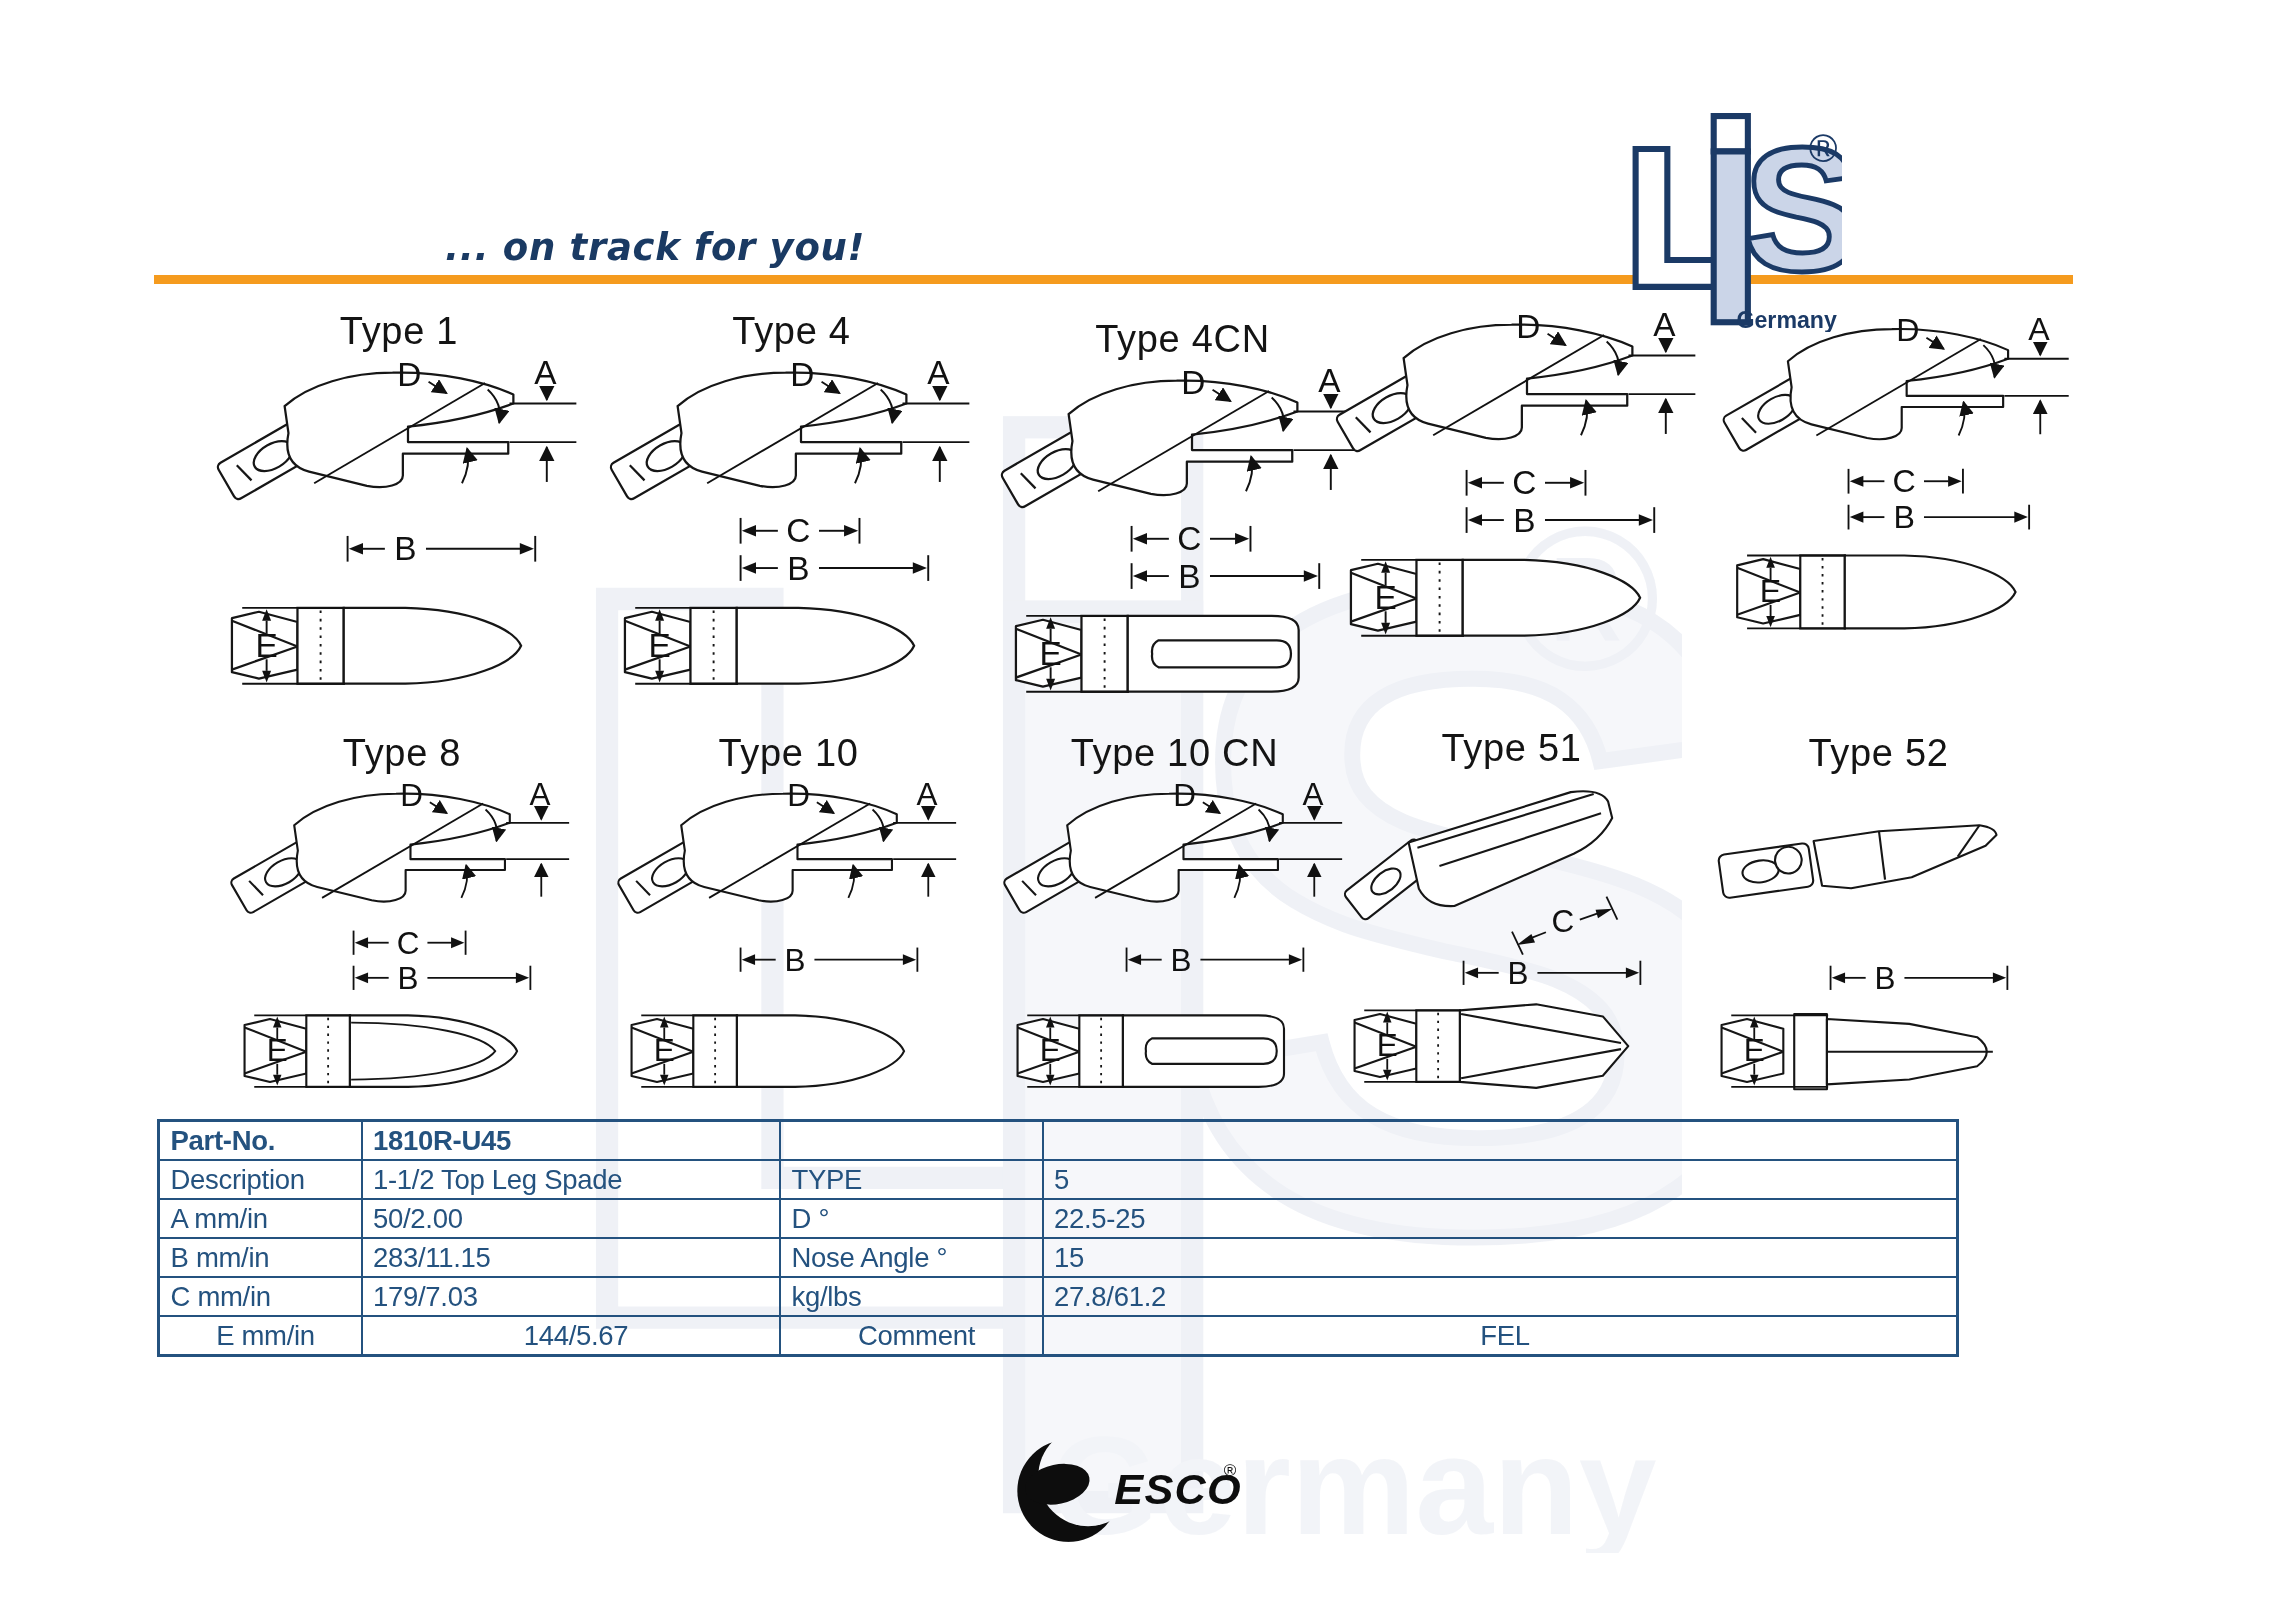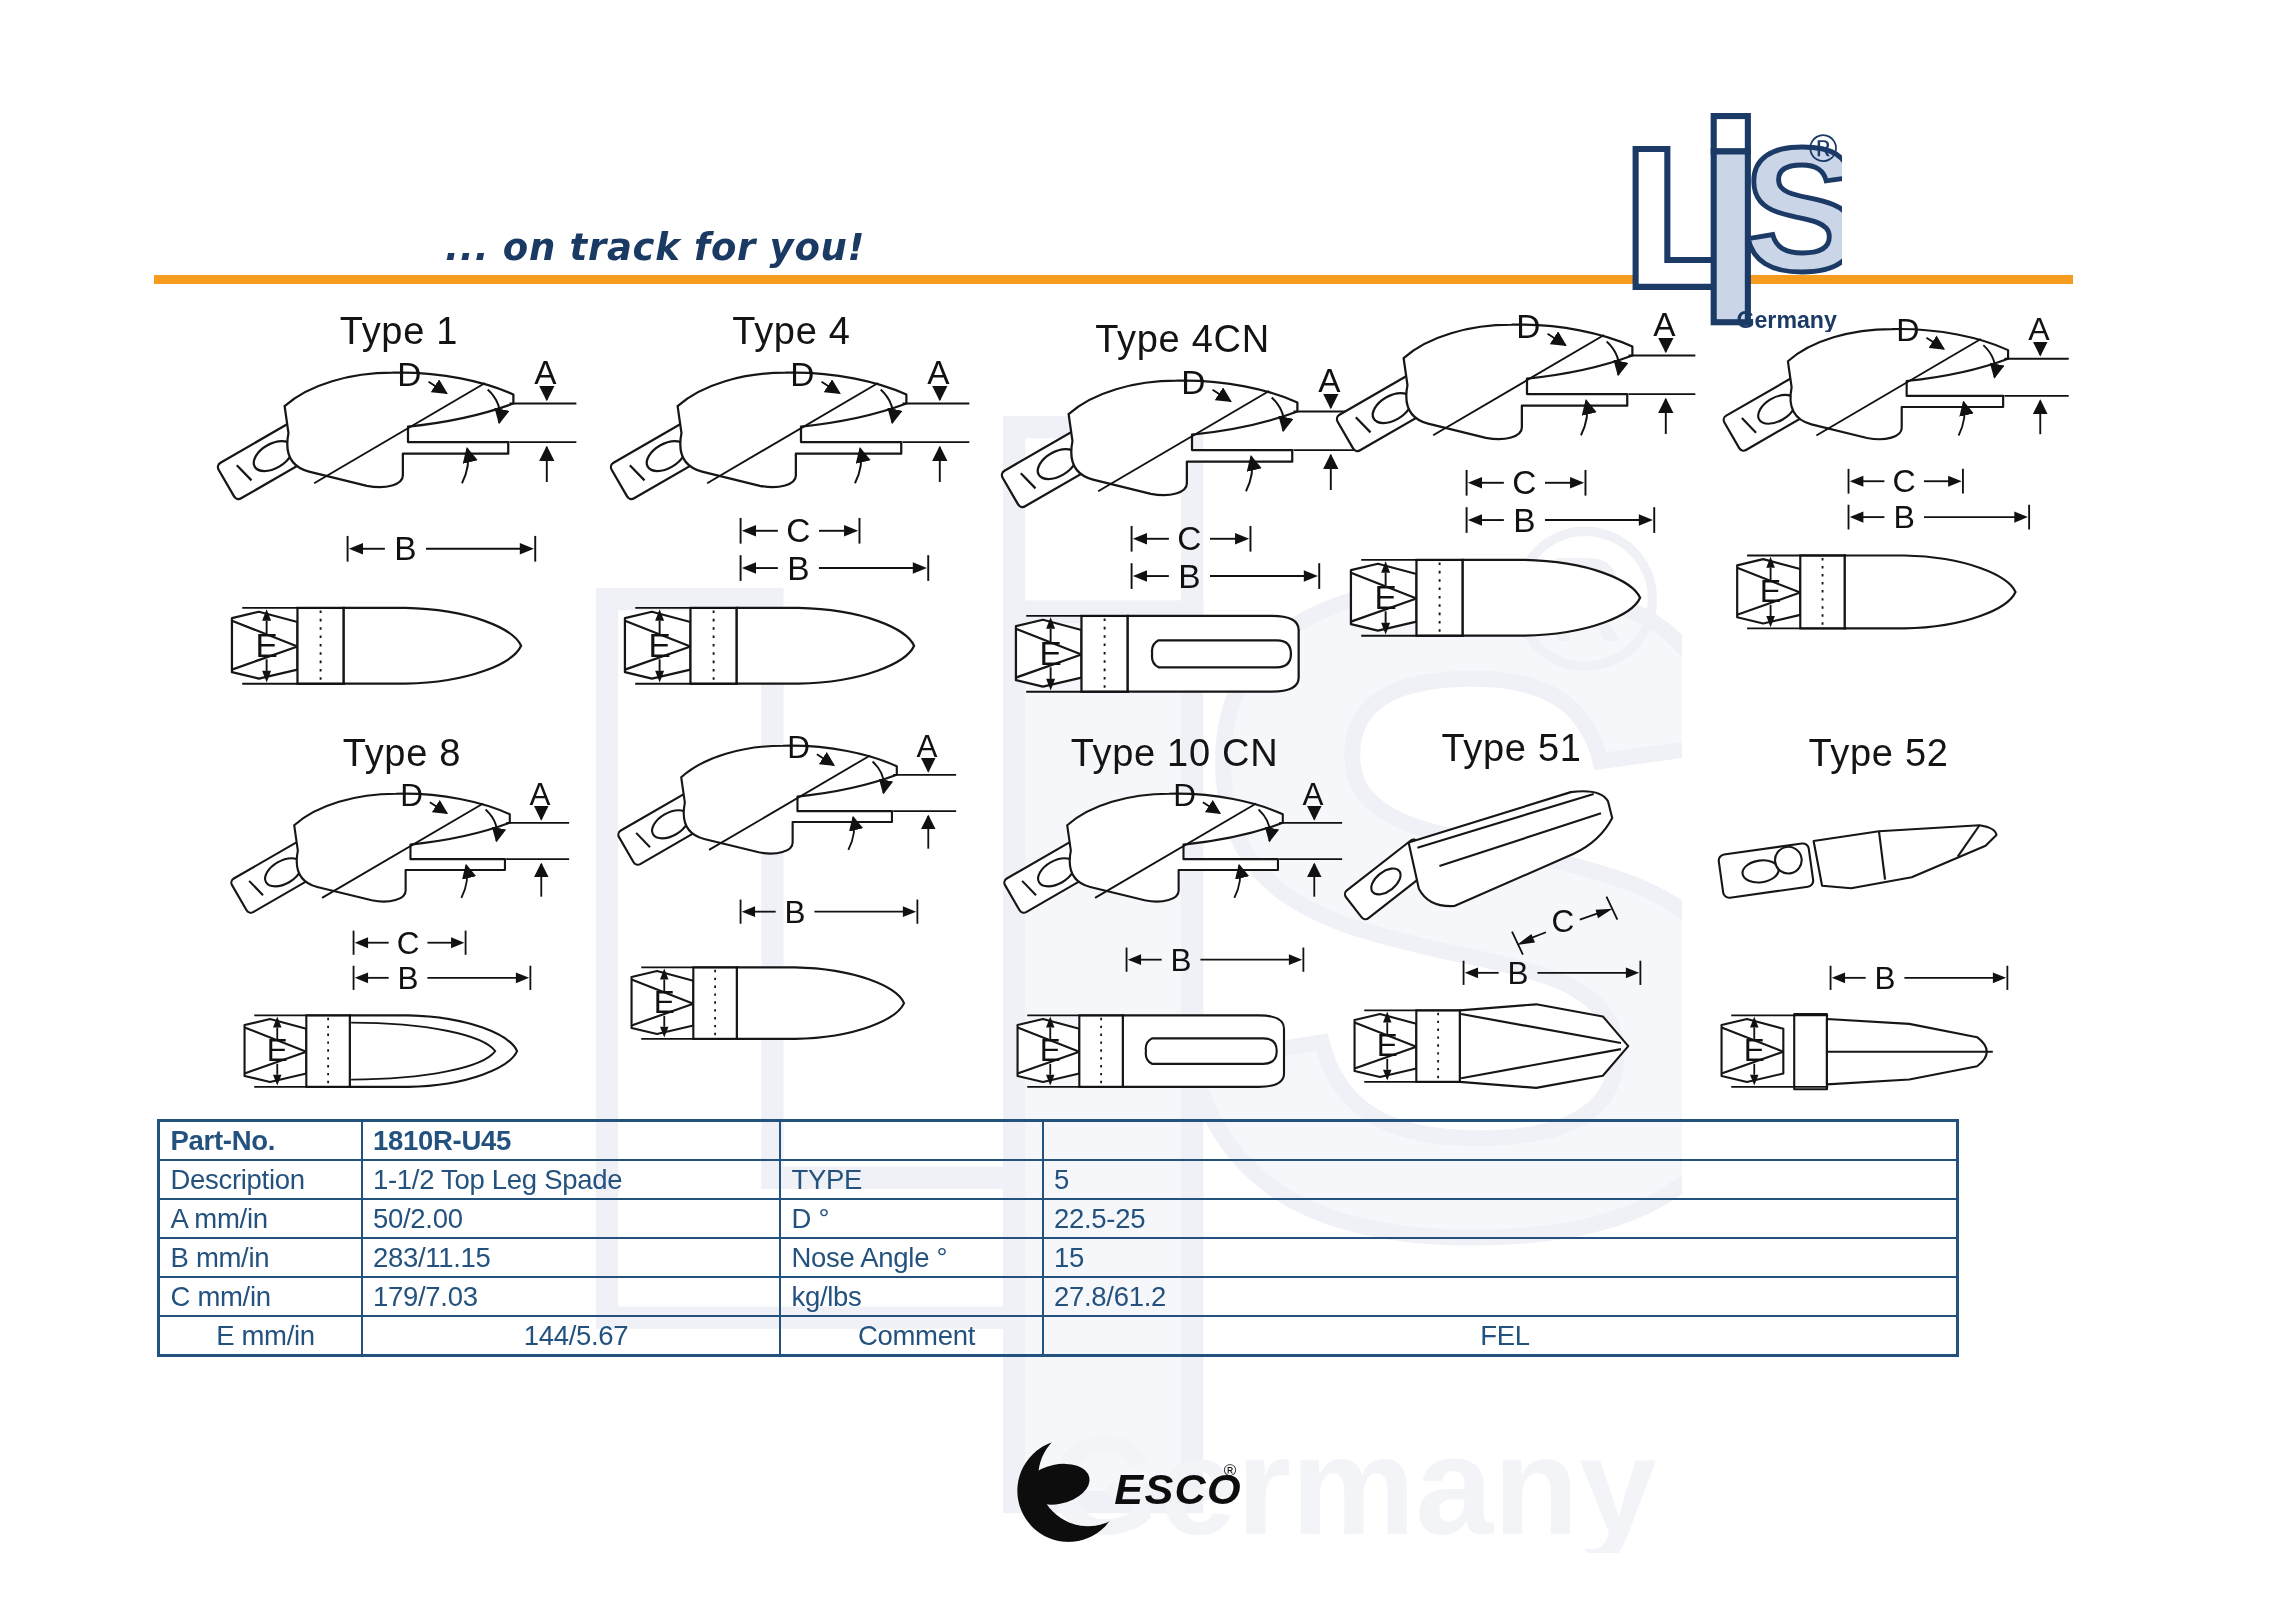--- a/index.html
+++ b/index.html
@@ -316,20 +316,21 @@
         <use href="#g-Edim"></use>
       <text x="306" y="46" font-size="52" text-anchor="middle" fill="#111">D</text>
       <text x="518" y="44" font-size="52" text-anchor="middle" fill="#111">A</text>
       <text x="300" y="290" font-size="52" text-anchor="middle" fill="#111">C</text>
       <text x="300" y="348" font-size="52" text-anchor="middle" fill="#111">B</text>
       <text x="84" y="468" font-size="52" text-anchor="middle" fill="#111">E</text>
     </svg>
   </figure>
 
   <figure class="fig" style="left:592px;top:730px;width:393px;margin:0">
+    <div class="t">Type 10</div>
     <svg width="380" height="327" viewBox="0 0 580 540">
       <use href="#g-shank"></use>
         <use href="#g-body"></use>
         <use href="#g-DA"></use>
         <use href="#g-B300"></use>
       <use href="#g-tshank"></use>
         <use href="#g-collar"></use>
         <use href="#g-bullet"></use>
         <use href="#g-Edim"></use>
       <text x="306" y="46" font-size="52" text-anchor="middle" fill="#111">D</text>

